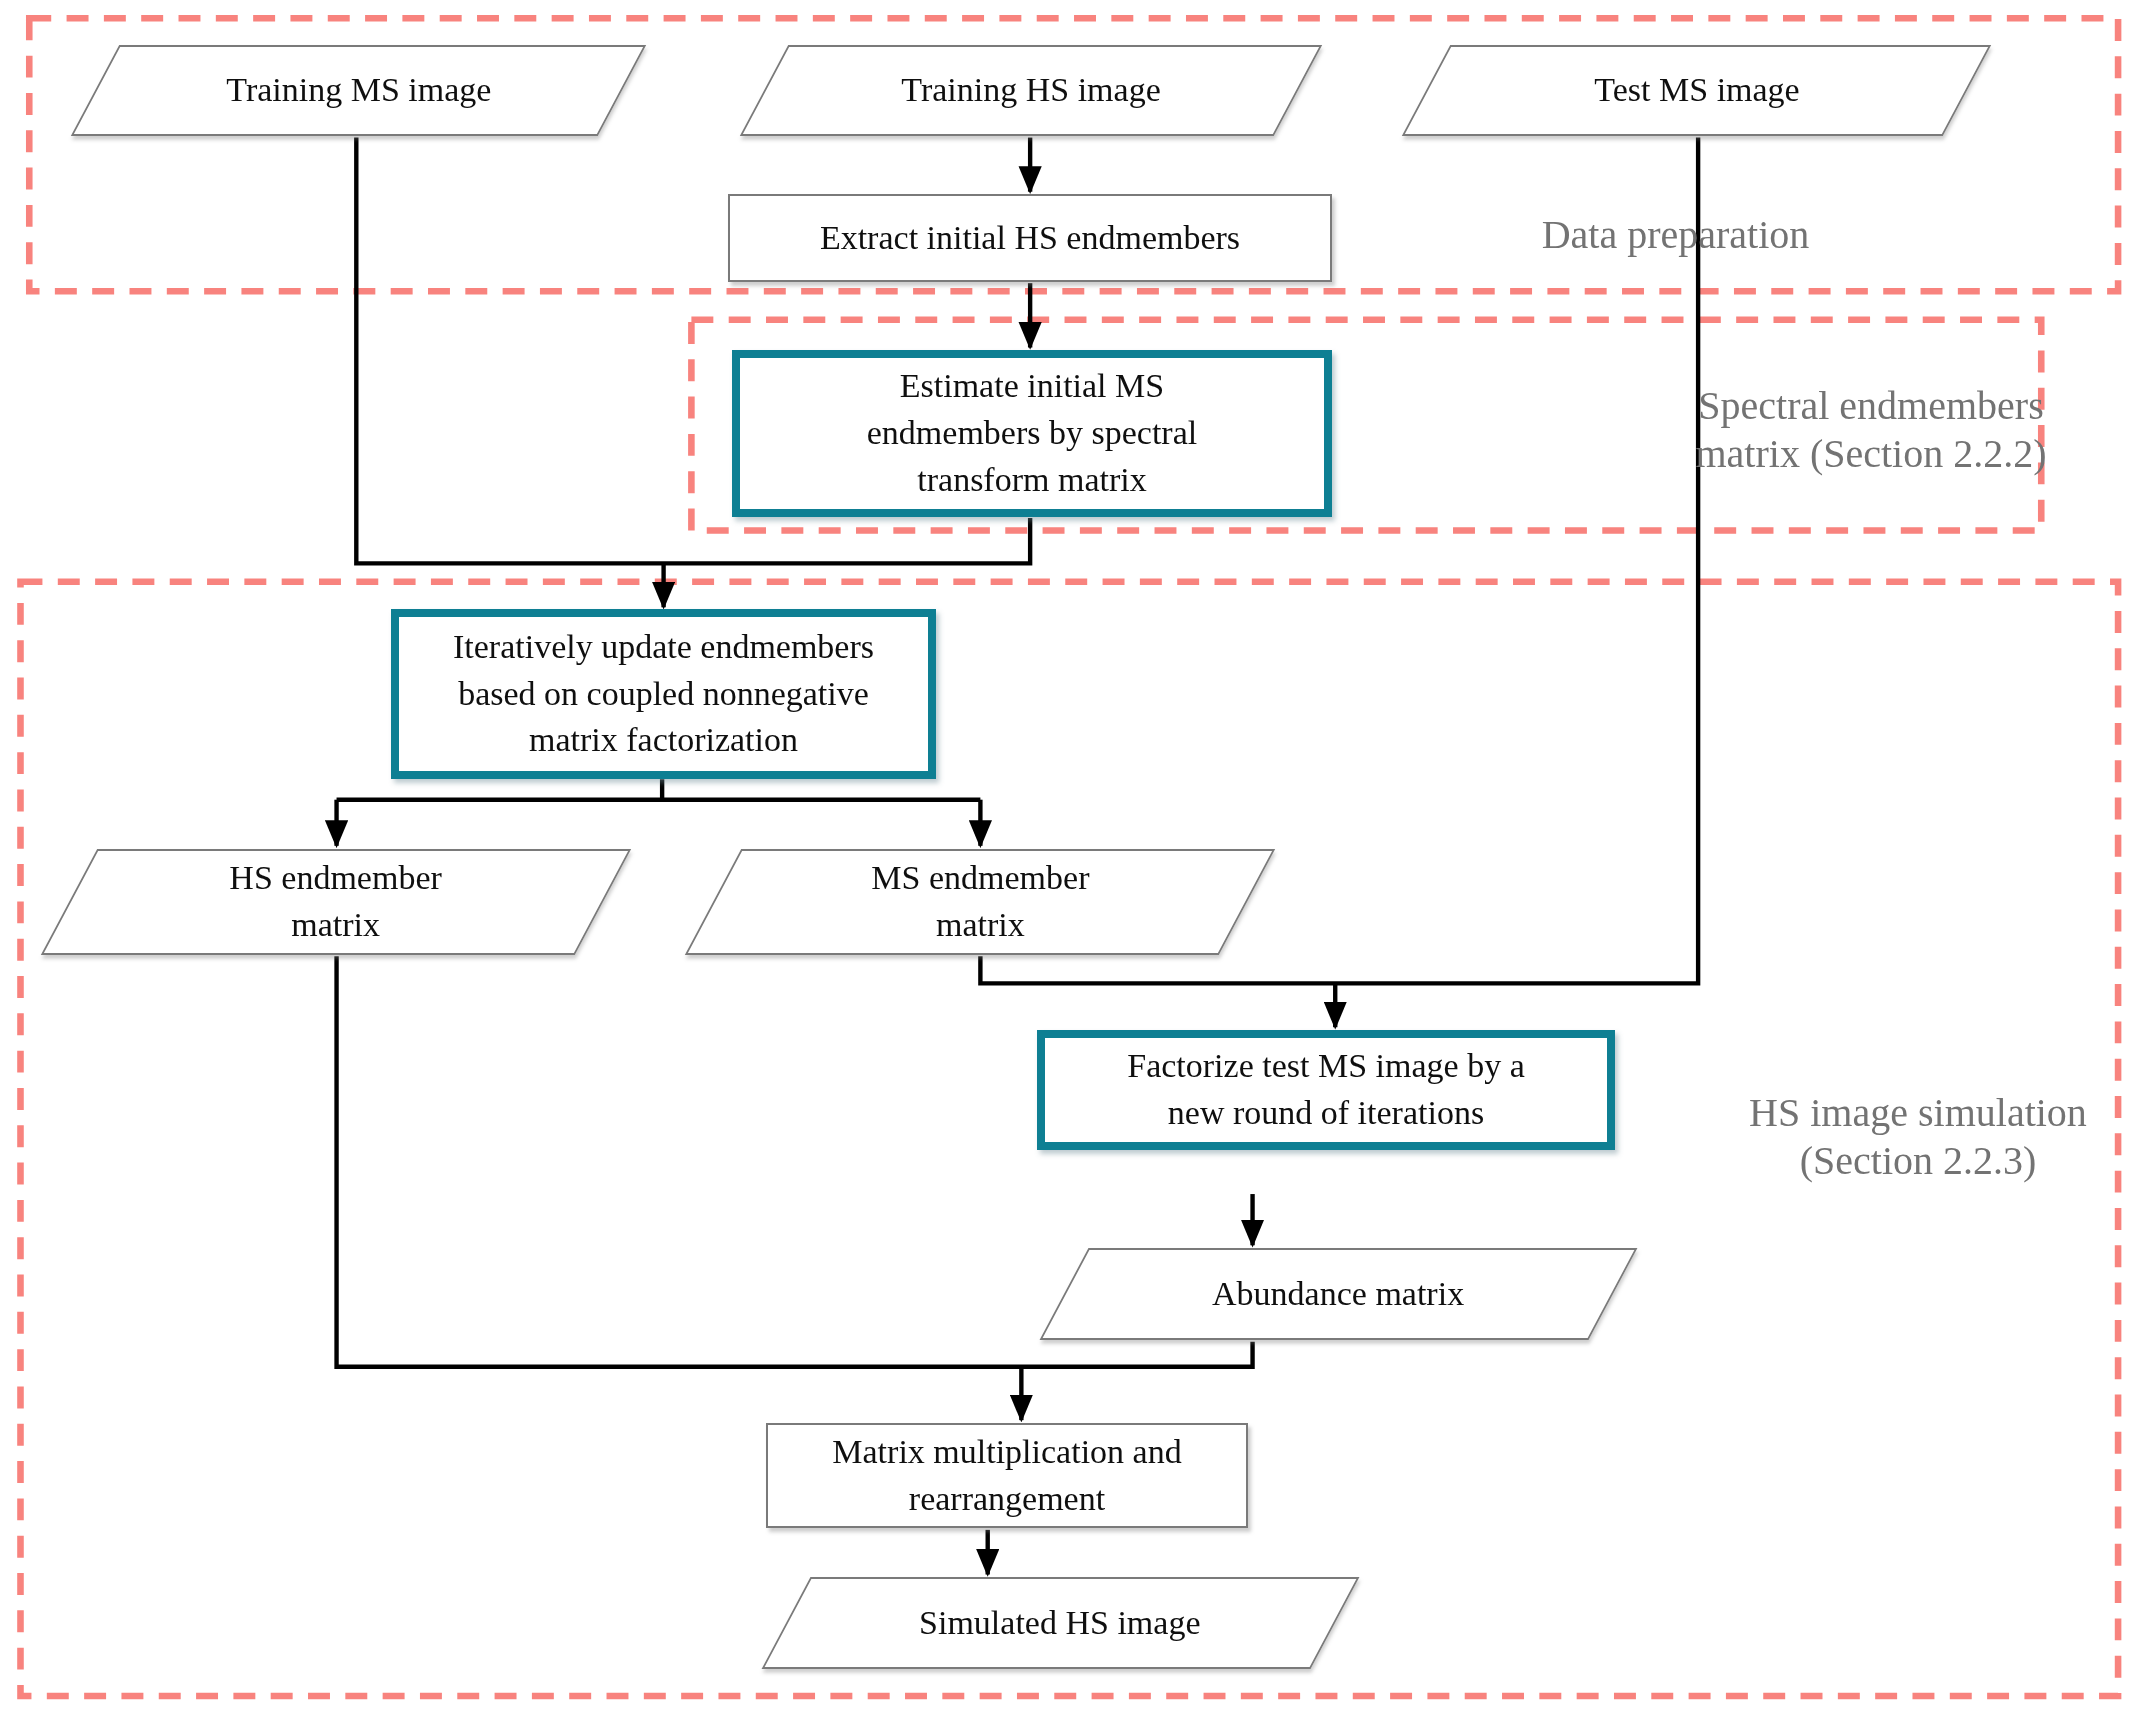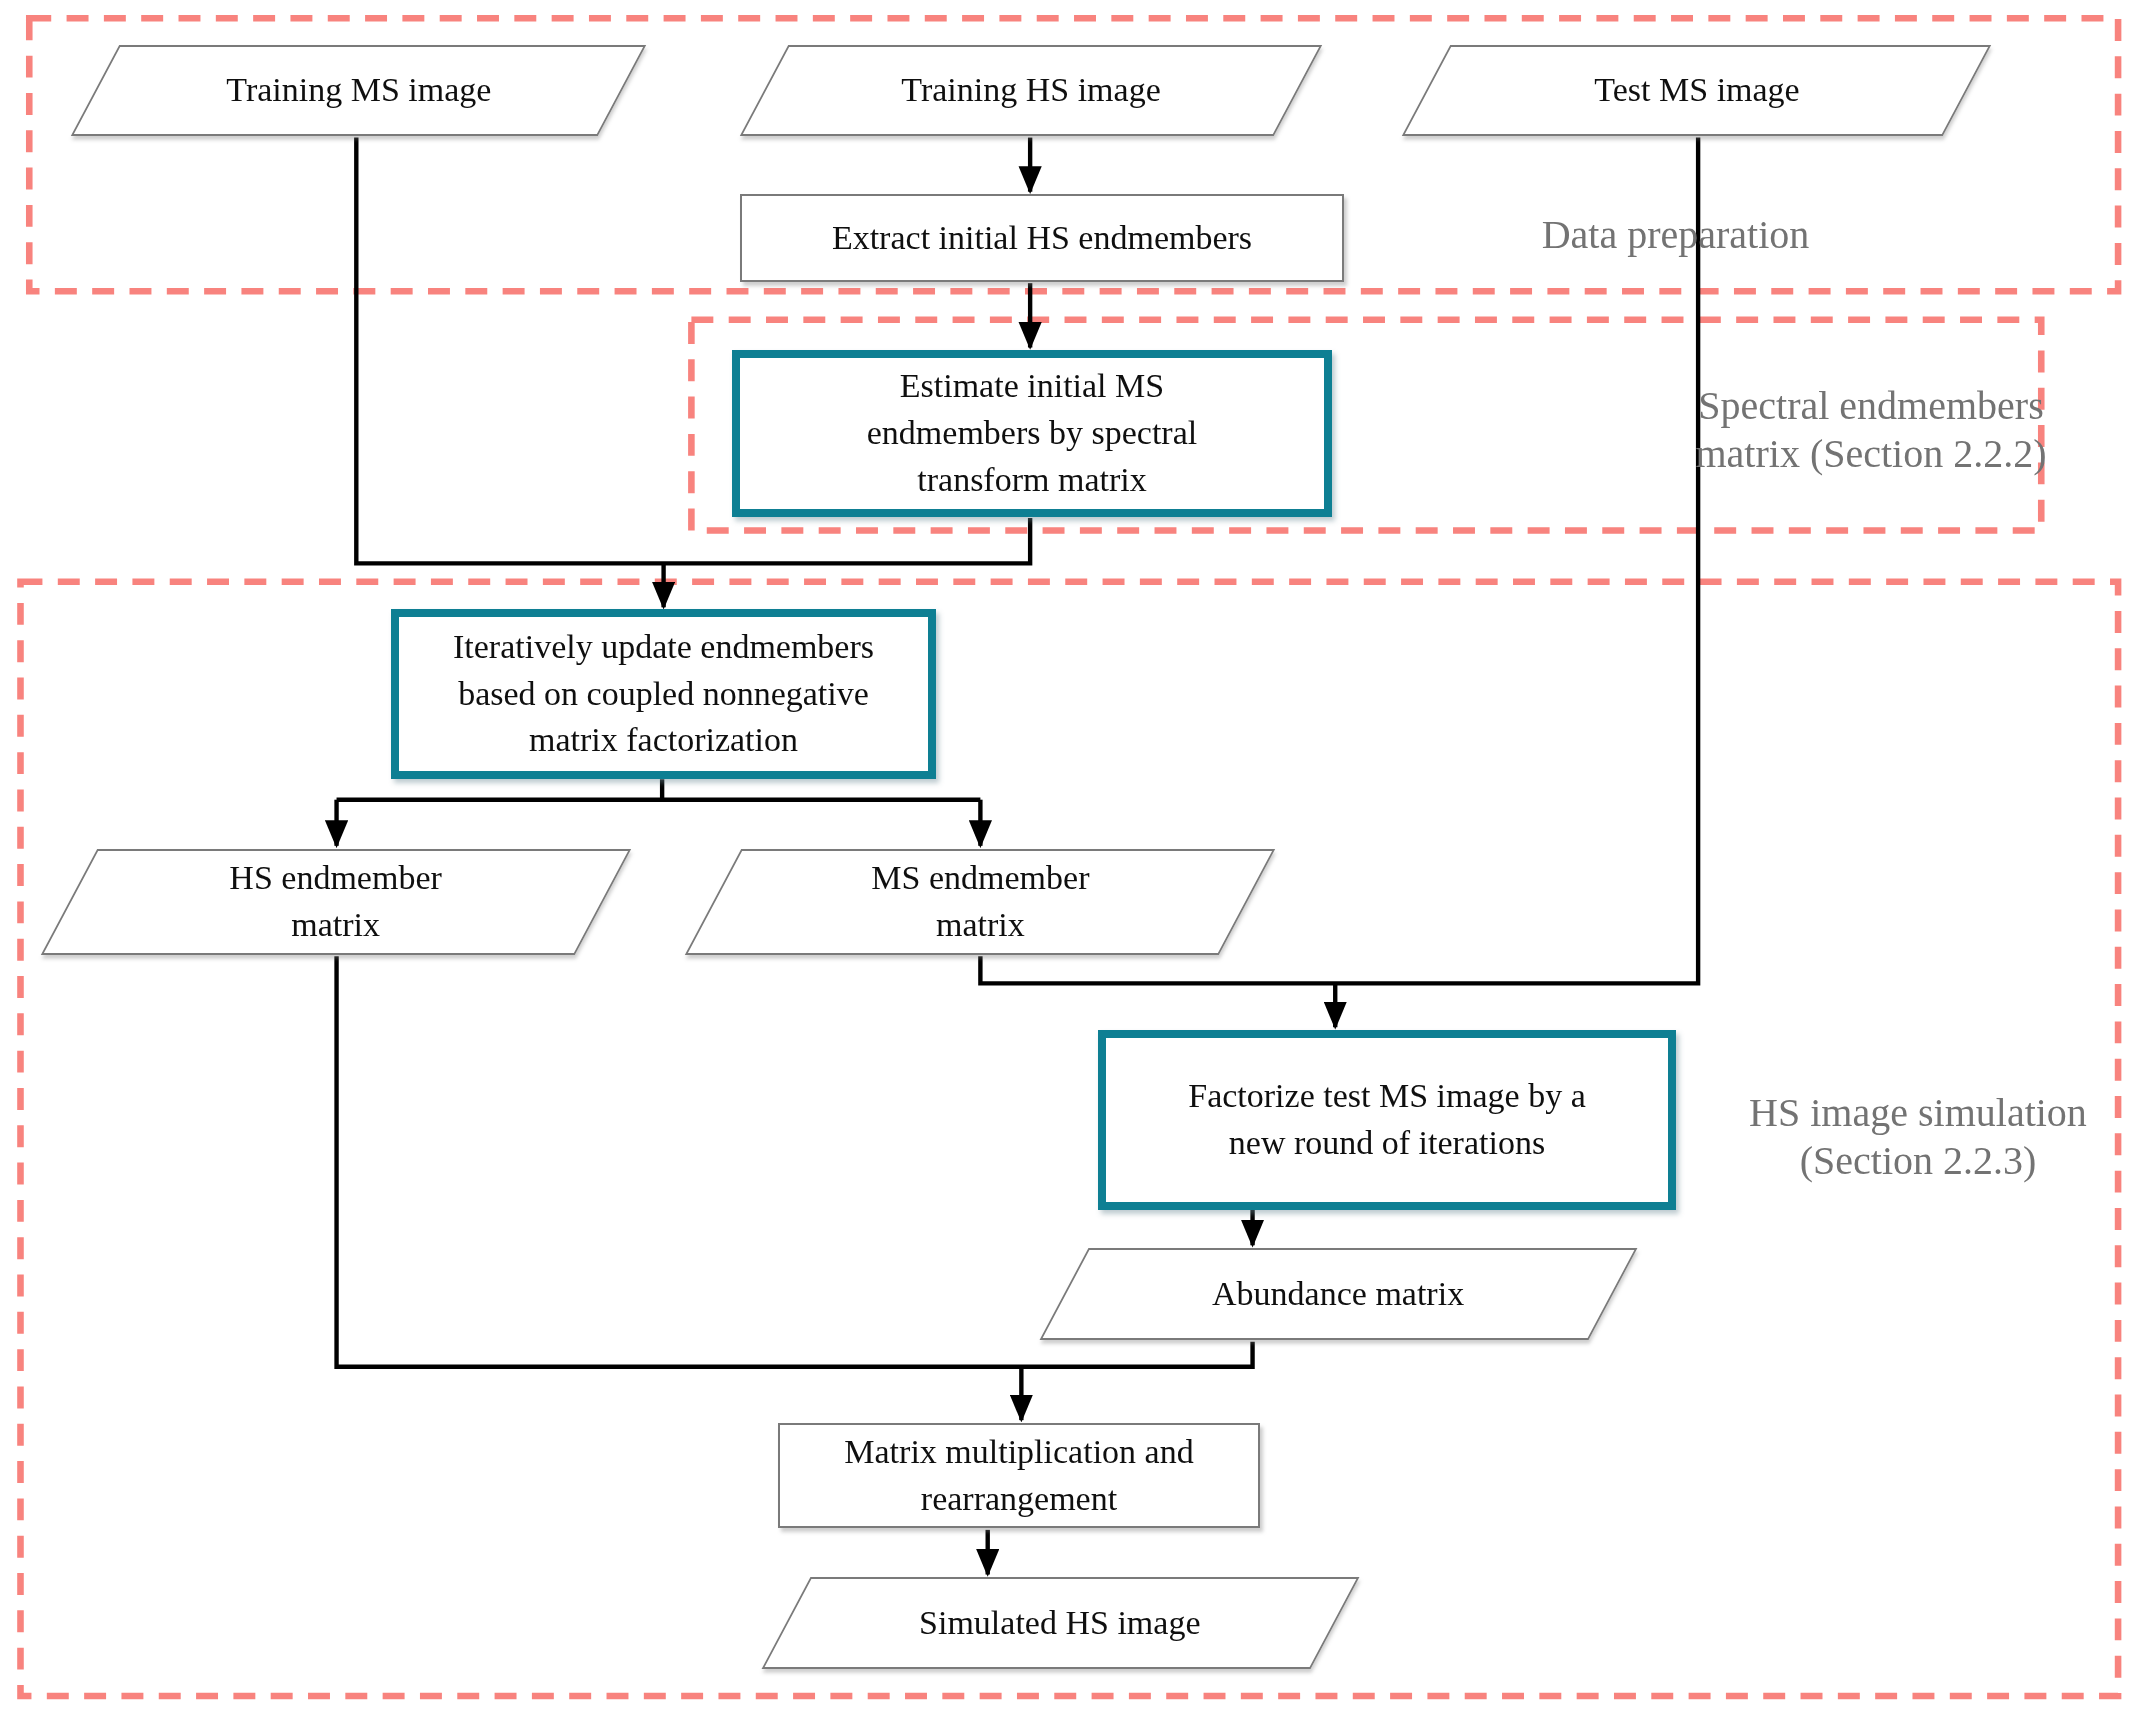--- a/index.html
+++ b/index.html
@@ -37,21 +37,20 @@
   }
   .node .lbl {
     white-space: pre-line;
     text-align: center;
     display: block;
     padding: 0 7.3px;
   }
   .plain {
     border: 2.2px solid #7a7a7a;
     box-shadow: 2.9px 3.7px 3.7px rgba(125,125,125,0.38);
-    margin-left: 12px;
   }
   .teal {
     border: 8px solid #0e7f93;
     box-shadow: 2.9px 4.4px 5.1px rgba(110,140,150,0.45);
   }
   .para {
     border: 2.2px solid #7a7a7a;
     box-shadow: 2.9px 3.7px 3.7px rgba(125,125,125,0.38);
     transform: skewX(-28deg);
   }
@@ -69,21 +68,21 @@
 
   
   #n-training-ms  { left: 95px;  top: 45px;   width: 527px; height: 91px; }
   #n-training-hs  { left: 764px; top: 45px;   width: 534px; height: 91px; }
   #n-test-ms      { left: 1426px; top: 45px;   width: 541px; height: 91px; }
   #n-extract      { left: 728px;  top: 194px;  width: 604px; height: 88px; }
   #n-estimate     { left: 732px; top: 350px;  width: 600px; height: 167px; }
   #n-iterate      { left: 391px;  top: 609px;  width: 545px; height: 170px; }
   #n-hs-endmember { left: 69px;   top: 849px; width: 534px; height: 106px; }
   #n-ms-endmember { left: 713px;  top: 849px; width: 534px; height: 106px; }
-  #n-factorize    { left: 1098px; top: 1030px; width: 578px; height: 180px; }
+  #n-factorize    { left: 1037px; top: 1030px; width: 578px; height: 120px; }
   #n-abundance    { left: 1064px; top: 1248px; width: 549px; height: 92px; }
   #n-matrix-mult  { left: 766px; top: 1423px; width: 482px; height: 105px; }
   #n-simulated    { left: 786px; top: 1577px; width: 549px; height: 92px; }
 
   
   #lbl-data-prep   { left: 1456px; top: 211px;  width: 439px; }
   #lbl-spectral    { left: 1615px; top: 382px;  width: 512px; }
   #lbl-simulation  { left: 1662px; top: 1089px; width: 512px; }
 </style>
 </head>

